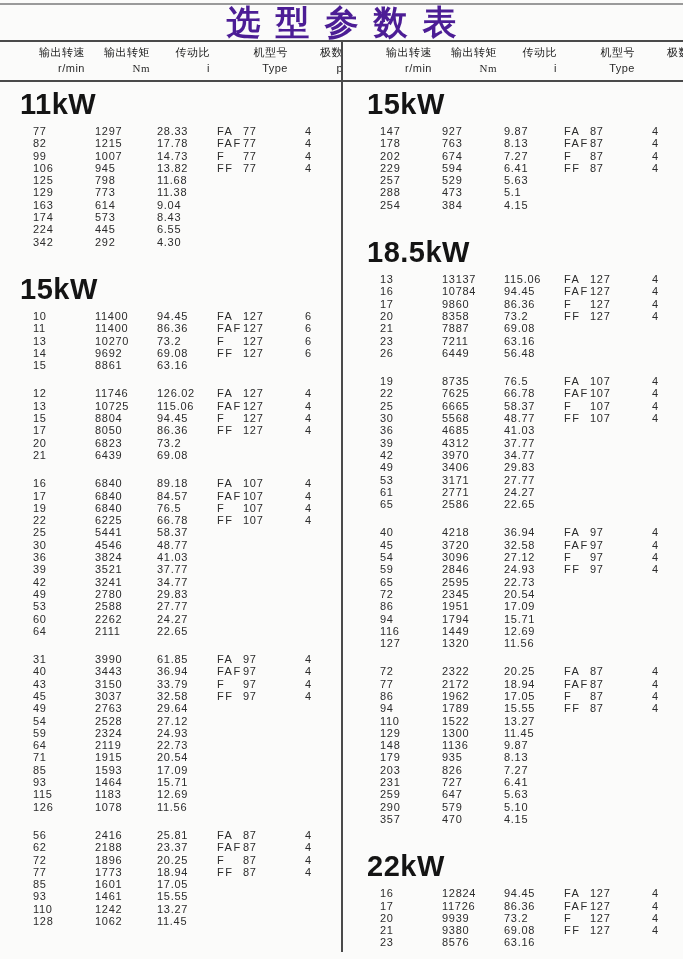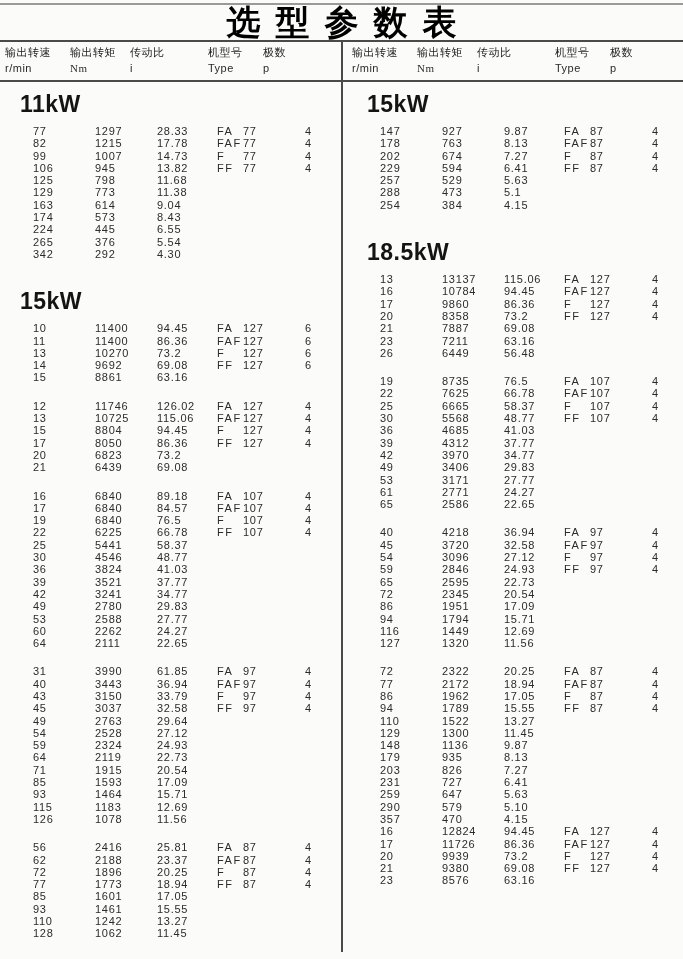--- a/index.html
+++ b/index.html
@@ -9,34 +9,34 @@
     font-family:"Liberation Sans","DejaVu Sans",sans-serif;
     color:#2b2b2b;
   }
   .rule{position:absolute;left:0;right:0;background:#6e6e6e;}
   #top-rule{top:3px;height:2px;background:#9a9a9a;}
   #title-rule{top:40px;height:2px;background:#4a4a4a;}
   #header-rule{top:80px;height:2px;background:#4a4a4a;}
   #page-title{
     position:absolute;top:5px;left:0;right:0;
     text-align:center;font-size:34px;font-weight:bold;line-height:35px;
-    letter-spacing:15px;text-indent:15px;color:#000000;margin:0;
+    letter-spacing:15px;text-indent:15px;color:#4c1d95;margin:0;
   }
   .vdivider{position:absolute;left:341px;top:41px;height:911px;width:2px;background:#4a4a4a;}
   .header-row{position:absolute;top:44px;height:36px;}
   #header-left{left:0;width:342px;}
   #header-right{left:347px;width:336px;}
-  .hcell{position:absolute;width:80px;text-align:left;font-size:11px;line-height:16px;color:#222;letter-spacing:0.5px;}
+  .hcell{position:absolute;width:80px;text-align:right;font-size:11px;line-height:16px;color:#222;letter-spacing:0.5px;}
   .hcell .unit{font-size:11px;color:#2a2a2a;}
   .hc0{left:5px;}.hc1{left:70px;font-family:Liberation Serif, serif;}.hc2{left:130px;}.hc3{left:208px;}.hc4{left:263px;}
   .panel{position:absolute;top:85px;}
   #panel-left{left:0;width:342px;}
   #panel-right{left:347px;width:336px;}
   .section-heading{
-    font-size:23px;font-weight:bold;line-height:26px;
+    font-size:29px;font-weight:bold;line-height:26px;
     margin:28px 0 8px 20px;color:#141414;letter-spacing:0.5px;
   }
   .panel > .section:first-child > .section-heading{margin-top:6px;}
   .block{margin-bottom:16px;}
   .block:last-child{margin-bottom:0;}
   .row{
     display:grid;
     grid-template-columns:62px 62px 60px 26px 62px 30px;
     padding-left:33px;
     height:12.3px;font-size:11px;line-height:12.4px;
@@ -170,28 +170,20 @@
         </div>
         <div class="row">
           <span class="c0">224</span>
           <span class="c1">445</span>
           <span class="c2">6.55</span>
           <span class="c3"></span>
           <span class="c4"></span>
           <span class="c5"></span>
         </div>
         <div class="row">
-          <span class="c0">265</span>
-          <span class="c1">376</span>
-          <span class="c2">5.54</span>
-          <span class="c3"></span>
-          <span class="c4"></span>
-          <span class="c5"></span>
-        </div>
-        <div class="row">
           <span class="c0">342</span>
           <span class="c1">292</span>
           <span class="c2">4.30</span>
           <span class="c3"></span>
           <span class="c4"></span>
           <span class="c5"></span>
         </div>
       </div>
     </div>
     <div class="section">
@@ -963,20 +955,21 @@
           <span class="c0">357</span>
           <span class="c1">470</span>
           <span class="c2">4.15</span>
           <span class="c3"></span>
           <span class="c4"></span>
           <span class="c5"></span>
         </div>
       </div>
     </div>
     <div class="section">
+      <div class="section-heading">22kW</div>
       <div class="block">
         <div class="row">
           <span class="c0">16</span>
           <span class="c1">12824</span>
           <span class="c2">94.45</span>
           <span class="c3">FA</span>
           <span class="c4">127</span>
           <span class="c5">4</span>
         </div>
         <div class="row">

